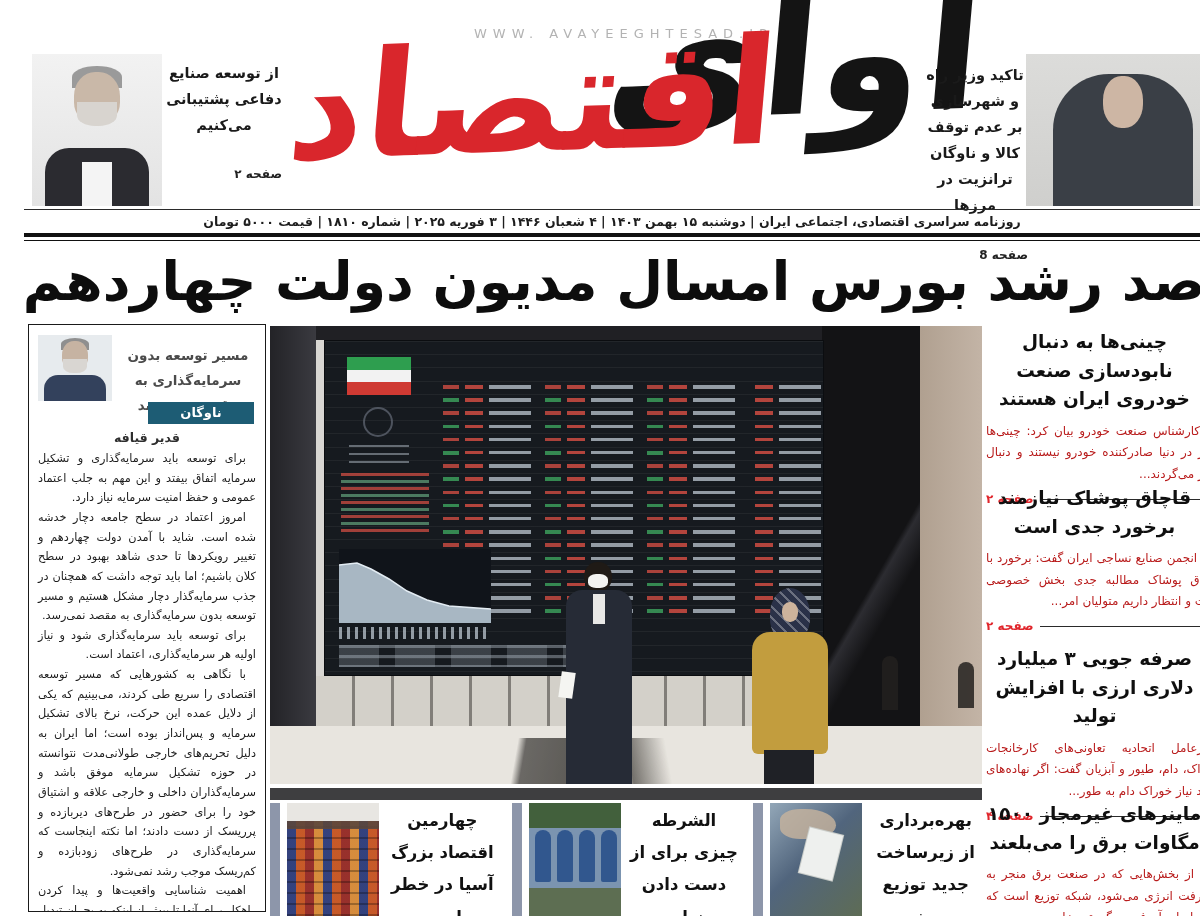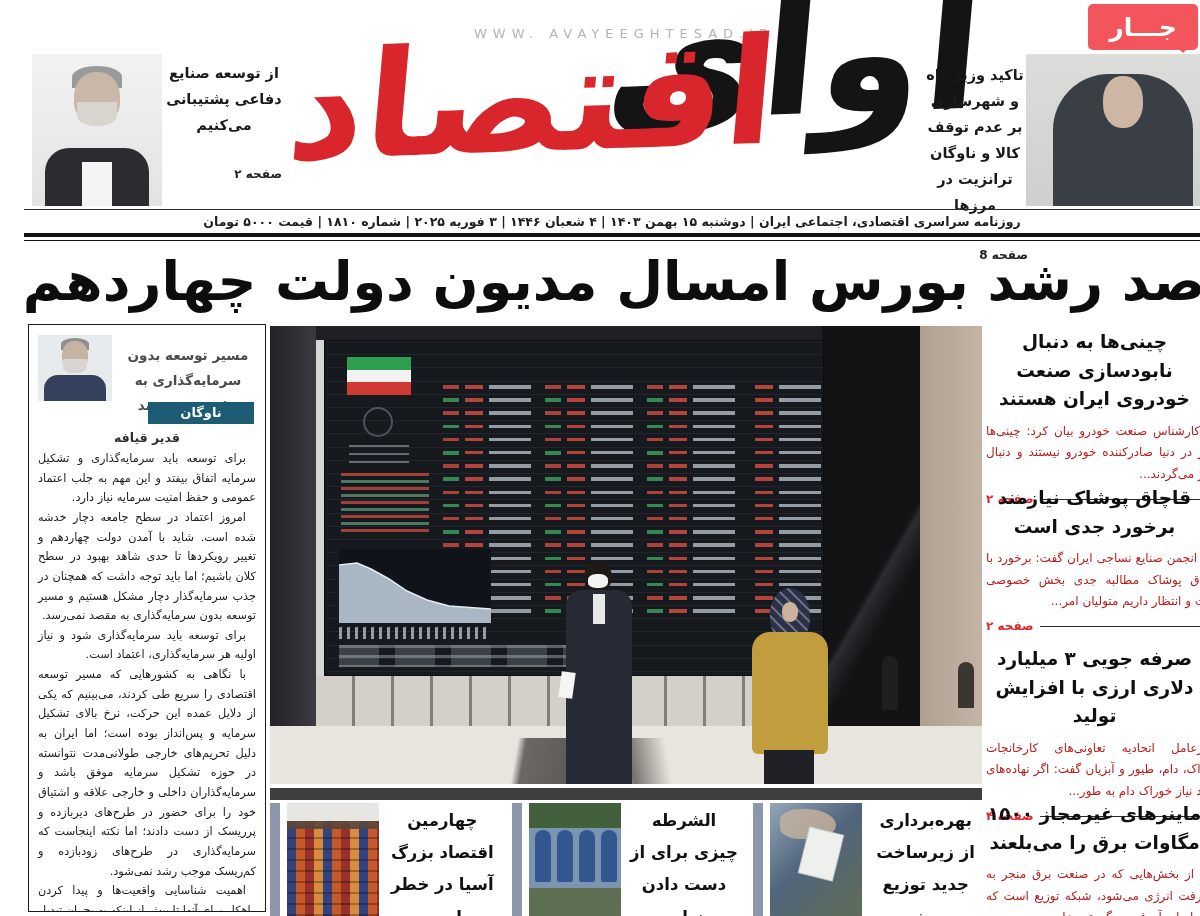--- a/index.html
+++ b/index.html
@@ -186,23 +186,20 @@
 <div class="page">
 
   <div class="masthead">
     <div class="site-url">WWW. AVAYEEGHTESAD.IR</div>
 
     <div class="logo">
       <span class="logo-black">آوای</span>
       <span class="logo-red">اقتصاد</span>
     </div>
 
-    <div class="jar-badge">
-      <span>جـــار</span>
-    </div>
 
     <div class="photo photo-pez">
       <i class="sil-hair"></i>
       <i class="sil-head"></i>
       <i class="sil-beard"></i>
       <i class="sil-suit"></i>
       <i class="sil-shirt"></i>
     </div>
     <div class="teaser t-pez">
       <span>از توسعه صنایع دفاعی پشتیبانی می‌کنیم</span>

